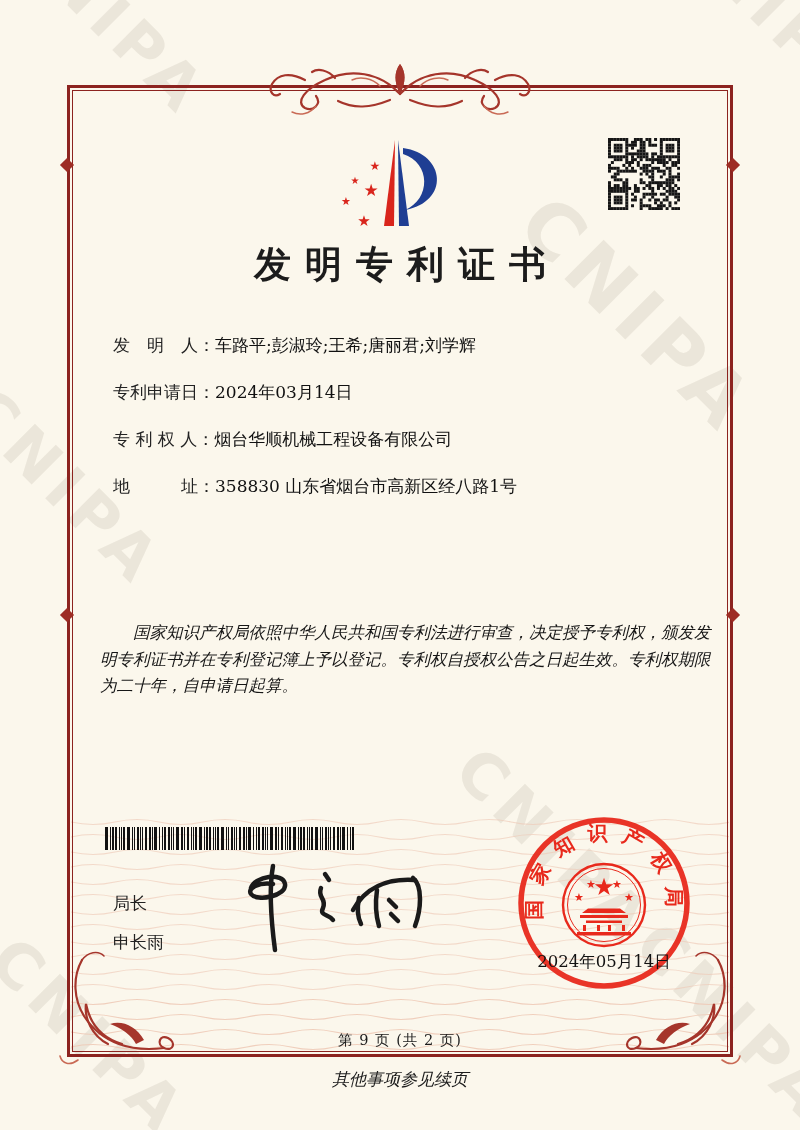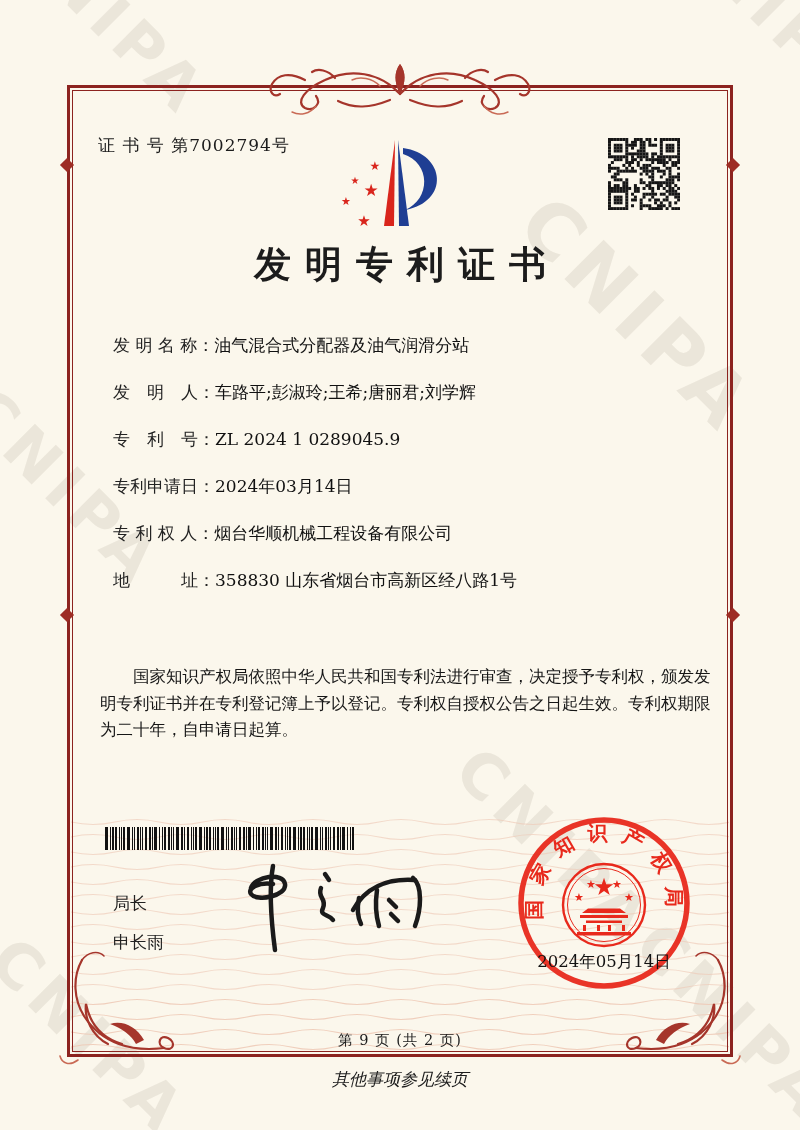--- a/index.html
+++ b/index.html
@@ -21,22 +21,22 @@
   .cert-no{position:absolute;left:98px;top:134px;font-size:17px;letter-spacing:1px;}
   .qr{position:absolute;left:608px;top:138px;}
   .logo{position:absolute;left:328px;top:130px;}
   .title{position:absolute;left:0;top:240px;width:800px;text-align:center;
          font-size:37px;font-weight:bold;letter-spacing:14px;text-indent:14px;}
   .fields{position:absolute;left:113px;top:322px;width:600px;font-size:17px;}
   .field-row{position:relative;height:47px;line-height:47px;white-space:nowrap;}
   .field-label{color:#222;}
   .field-value{color:#111;}
   .grant-right{position:absolute;left:277px;top:0;}
-  .paras{position:absolute;left:100px;top:664px;width:612px;font-size:16.5px;line-height:1.62;
-         color:#161616;}
+  .paras{position:absolute;left:100px;top:620px;width:612px;font-size:16.5px;line-height:1.62;
+         font-style:italic;color:#161616;}
   .paras p{margin:0 0 6px 0;text-indent:2em;}
   .barcode{position:absolute;left:105px;top:827px;height:23px;display:flex;align-items:stretch;}
   .barcode .b{background:#111;}
   .barcode .g{background:transparent;}
   .sig-title{position:absolute;left:113px;top:892px;font-size:17px;
              font-family:"DejaVu Sans","Liberation Sans",sans-serif;color:#222;}
   .sig-name{position:absolute;left:113px;top:931px;font-size:17px;
             font-family:"DejaVu Sans","Liberation Sans",sans-serif;color:#222;}
   .signature{position:absolute;left:225px;top:858px;}
   .seal{position:absolute;left:514px;top:813px;}
@@ -105,21 +105,20 @@
       <path d="M102,14 C96,6 86,4 80,10" stroke-width="1.6"></path>
       <path d="M106,114 C114,120 122,118 124,110" stroke-width="1.6" stroke="#c96a55"></path>
     </g>
   </svg>
   <svg class="deco" style="left:54px;top:946px;" width="130" height="130" viewBox="0 0 130 130">
     <use href="#cornfl" transform="translate(130,0) scale(-1,1)"></use>
   </svg>
 
   <div class="content">
 
-    <div class="cert-no">证 书 号 第7002794号</div>
 
     <svg class="logo" width="145" height="112" viewBox="0 0 145 112">
       <g fill="#d9251c" text-anchor="middle" font-family="'DejaVu Sans',sans-serif">
         <text x="47" y="40" font-size="12">★</text>
         <text x="27" y="54" font-size="10">★</text>
         <text x="43" y="66" font-size="17">★</text>
         <text x="18" y="75" font-size="11">★</text>
         <text x="36" y="96" font-size="15">★</text>
       </g>
       <polygon points="67,10 56,96 66,96" fill="#d9251c"></polygon>
@@ -467,27 +466,21 @@
         <rect x="69.12" y="54.72" width="2.98" height="2.98" fill="#151515"></rect>
         <rect x="69.12" y="57.599999999999994" width="2.98" height="2.98" fill="#151515"></rect>
         <rect x="69.12" y="60.48" width="2.98" height="2.98" fill="#151515"></rect>
         <rect x="69.12" y="69.12" width="2.98" height="2.98" fill="#151515"></rect>
       </svg>
 
     <div class="title">发明专利证书</div>
 
     <div class="fields">
       <div class="field-row">
-        <span class="field-label">发 明 名 称：</span><span class="field-value">油气混合式分配器及油气润滑分站</span>
-      </div>
-      <div class="field-row">
         <span class="field-label">发　明　人：</span><span class="field-value">车路平;彭淑玲;王希;唐丽君;刘学辉</span>
-      </div>
-      <div class="field-row">
-        <span class="field-label">专　利　号：</span><span class="field-value">ZL 2024 1 0289045.9</span>
       </div>
       <div class="field-row">
         <span class="field-label">专利申请日：</span><span class="field-value">2024年03月14日</span>
       </div>
       <div class="field-row">
         <span class="field-label">专 利 权 人：</span><span class="field-value">烟台华顺机械工程设备有限公司</span>
       </div>
       <div class="field-row">
         <span class="field-label">地　　　址：</span><span class="field-value">358830 山东省烟台市高新区经八路1号</span>
       </div>

